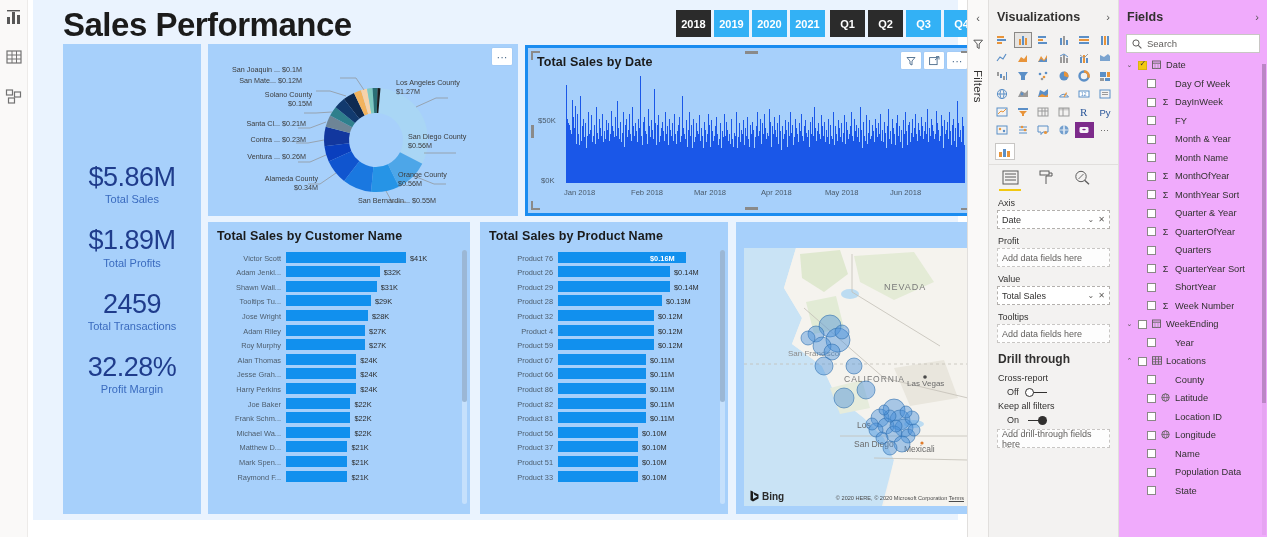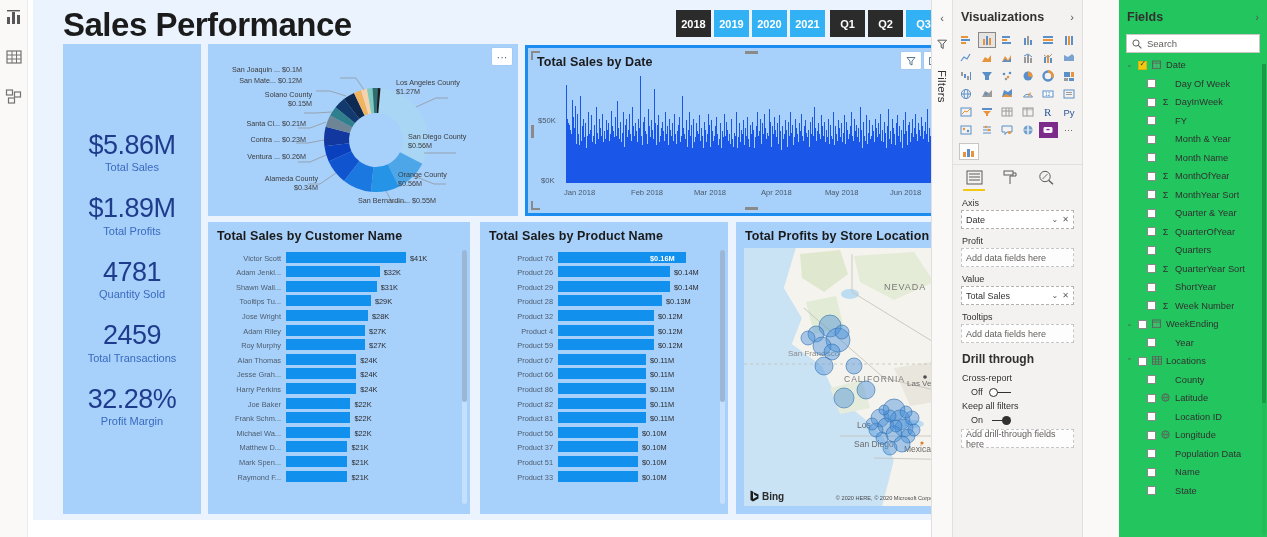--- a/index.html
+++ b/index.html
@@ -136,21 +136,21 @@
   .drill-lbl { font-size:9px; color:#323130; padding:4px 0 2px 9px; }
   .toggle-row { display:flex; align-items:center; gap:6px; padding-left:18px; margin-top:2px; }
   .tg-txt { font-size:9px; color:#323130; }
   .tg { width:22px; height:9px; position:relative; cursor:pointer; }
   .tg .track { position:absolute; left:3px; right:0; top:4px; height:1.6px; background:#323130; }
   .tg .knob { position:absolute; top:0; width:9px; height:9px; border-radius:50%; }
   .tg.off .knob { left:0; background:#fff; border:1.4px solid #323130; }
   .tg.on  .knob { right:0; background:#323130; }
 
   
-  .fields-pane { width:148px; flex:0 0 148px; background:#22c55e; overflow:hidden; position:relative;margin-left:36px; }
+  .fields-pane { width:148px; flex:0 0 148px; background:#f0abfc; overflow:hidden; position:relative; }
   .search-box { margin:4px 7px 3px 7px; border:1px solid #c8c6c4; background:#fff; height:19px;
     display:flex; align-items:center; gap:5px; padding:0 5px; cursor:text; }
   .search-box .ph { font-size:9.5px; color:#605e5c; }
   .f-row { display:flex; align-items:center; gap:4px; height:18.5px; font-size:9.3px;
     color:#323130; padding-left:6px; cursor:pointer; }
   .f-row .chev { width:9px; font-size:7px; color:#555; text-align:center; }
   .f-row .cbx { width:9px; height:9px; border:1px solid #8a8886; background:#fff;
     flex:0 0 9px; cursor:pointer; }
   .f-row .cbx.checked { background:#f2c811; border-color:#d9b40e; position:relative; }
   .f-row .cbx.checked:after { content:"✓"; position:absolute; left:0.5px; top:-2.5px;
@@ -220,24 +220,20 @@
     <div class="vis" id="kpi-panel">
       <div class="kpi">
         <div class="kpi-val">$5.86M</div>
         <div class="kpi-lbl">Total Sales</div>
       </div>
       <div class="kpi">
         <div class="kpi-val">$1.89M</div>
         <div class="kpi-lbl">Total Profits</div>
       </div>
       <div class="kpi">
-        <div class="kpi-val">4781</div>
-        <div class="kpi-lbl">Quantity Sold</div>
-      </div>
-      <div class="kpi">
         <div class="kpi-val">2459</div>
         <div class="kpi-lbl">Total Transactions</div>
       </div>
       <div class="kpi">
         <div class="kpi-val">32.28%</div>
         <div class="kpi-lbl">Profit Margin</div>
       </div>
     </div>
 
     <div class="vis" id="vis-county">
@@ -978,21 +974,20 @@
               <div class="bfill" style="width: 80px;"></div>
               <div class="bval">$0.10M</div>
             </div>
           </div>
       <div class="vscroll">
             <i></i>
           </div>
     </div>
 
     <div class="vis" id="vis-map">
-      <div class="vis-title">Total Profits by Store Location</div>
       <div class="map-box">
         <svg width="224" height="258" viewBox="0 0 224 258">
           <rect width="224" height="258" fill="#f3f1ec"></rect>
 
           <path d="M0,0 L52,0 L40,40 L58,70 L48,96 L78,118 L92,148 L120,170 L140,190 L150,212 L138,258 L0,258 Z" fill="#c9e3f5"></path>
 
           <path d="M52,0 L224,0 L224,258 L140,258 L150,212 L140,190 L120,170 L92,148 L78,118 L48,96 L58,70 L40,40 Z" fill="#f5f3ee"></path>
 
           <path d="M56,6 L96,2 L104,26 L80,44 L58,30 Z" fill="#dfe8cf"></path>
           <path d="M110,8 L170,4 L190,34 L150,52 L116,34 Z" fill="#e4ebd6"></path>
@@ -1579,27 +1574,27 @@
               <circle cx="4.5" cy="4.5" r="3.7" fill="none" stroke="#605e5c" stroke-width="0.9"></circle>
               <ellipse cx="4.5" cy="4.5" rx="1.6" ry="3.7" fill="none" stroke="#605e5c" stroke-width="0.7"></ellipse>
               <line x1="0.8" y1="4.5" x2="8.2" y2="4.5" stroke="#605e5c" stroke-width="0.7"></line>
             </svg></span>
           <span class="nm">Longitude</span>
         </div>
         <div class="f-row indent">
           <span class="chev"></span>
           <span class="cbx"></span>
           <span class="spacer"></span>
+          <span class="nm">Name</span>
+        </div>
+        <div class="f-row indent">
+          <span class="chev"></span>
+          <span class="cbx"></span>
+          <span class="spacer"></span>
           <span class="nm">Population Data</span>
-        </div>
-        <div class="f-row indent">
-          <span class="chev"></span>
-          <span class="cbx"></span>
-          <span class="spacer"></span>
-          <span class="nm">Name</span>
         </div>
         <div class="f-row indent">
           <span class="chev"></span>
           <span class="cbx"></span>
           <span class="spacer"></span>
           <span class="nm">State</span>
         </div>
       </div>
     <div class="pane-scroll">
         <i></i>

